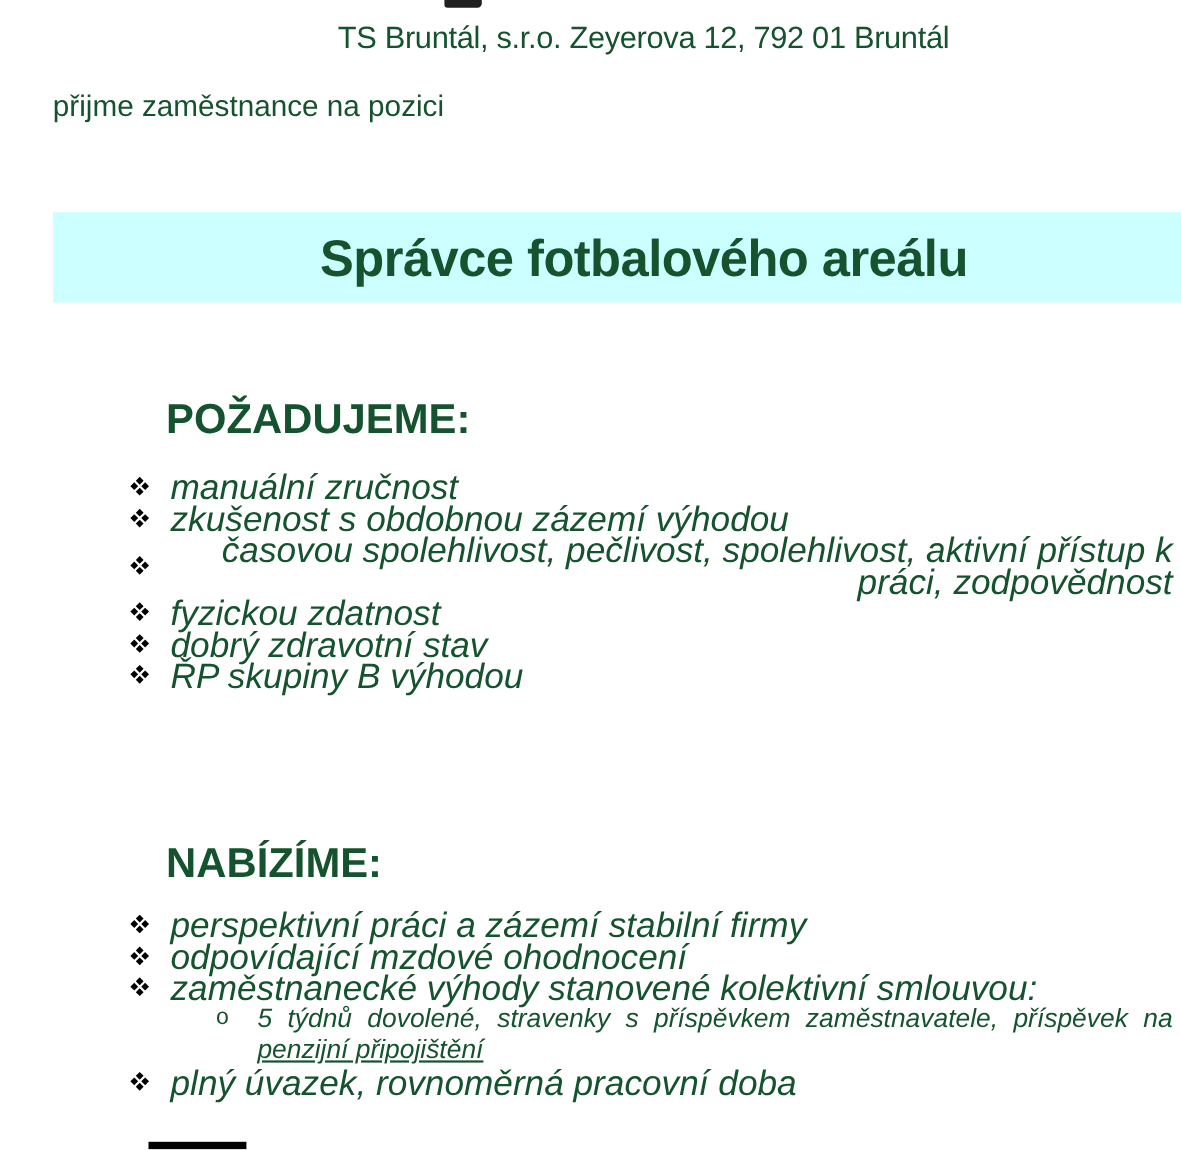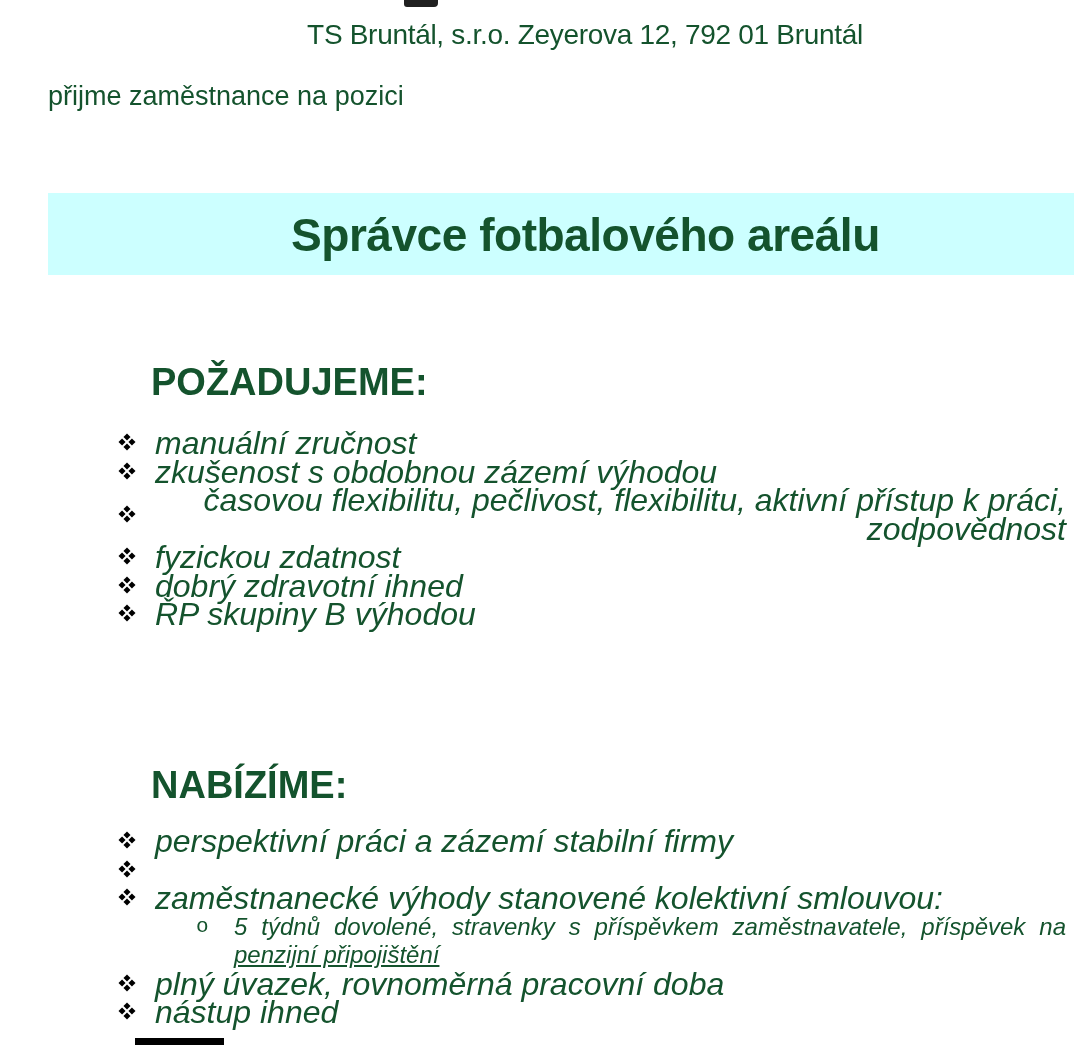--- a/index.html
+++ b/index.html
@@ -111,21 +111,21 @@
     </li>
     <li class="li">
       <span class="bullet-box">
           <span class="diamond">
             <i></i>
             <i></i>
             <i></i>
             <i></i>
           </span>
         </span>
-      <span class="li-text">časovou flexibilitu, pečlivost, flexibilitu, aktivní přístup k práci, zodpovědnost</span>
+      <span class="li-text">časovou spolehlivost, pečlivost, spolehlivost, aktivní přístup k práci, zodpovědnost</span>
     </li>
     <li class="li">
       <span class="bullet-box">
           <span class="diamond">
             <i></i>
             <i></i>
             <i></i>
             <i></i>
           </span>
         </span>
@@ -133,21 +133,21 @@
     </li>
     <li class="li">
       <span class="bullet-box">
           <span class="diamond">
             <i></i>
             <i></i>
             <i></i>
             <i></i>
           </span>
         </span>
-      <span class="li-text">dobrý zdravotní ihned</span>
+      <span class="li-text">dobrý zdravotní stav</span>
     </li>
     <li class="li">
       <span class="bullet-box">
           <span class="diamond">
             <i></i>
             <i></i>
             <i></i>
             <i></i>
           </span>
         </span>
@@ -171,20 +171,21 @@
     </li>
     <li class="li">
       <span class="bullet-box">
           <span class="diamond">
             <i></i>
             <i></i>
             <i></i>
             <i></i>
           </span>
         </span>
+      <span class="li-text">odpovídající mzdové ohodnocení</span>
     </li>
     <li class="li">
       <span class="bullet-box">
           <span class="diamond">
             <i></i>
             <i></i>
             <i></i>
             <i></i>
           </span>
         </span>
@@ -201,27 +202,16 @@
       <span class="bullet-box">
           <span class="diamond">
             <i></i>
             <i></i>
             <i></i>
             <i></i>
           </span>
         </span>
       <span class="li-text">plný úvazek, rovnoměrná pracovní doba</span>
     </li>
-    <li class="li">
-      <span class="bullet-box">
-          <span class="diamond">
-            <i></i>
-            <i></i>
-            <i></i>
-            <i></i>
-          </span>
-        </span>
-      <span class="li-text">nástup ihned</span>
-    </li>
   </ul>
 
   <div class="bottom-artifact"></div>
 </div>
 
 </body></html>

